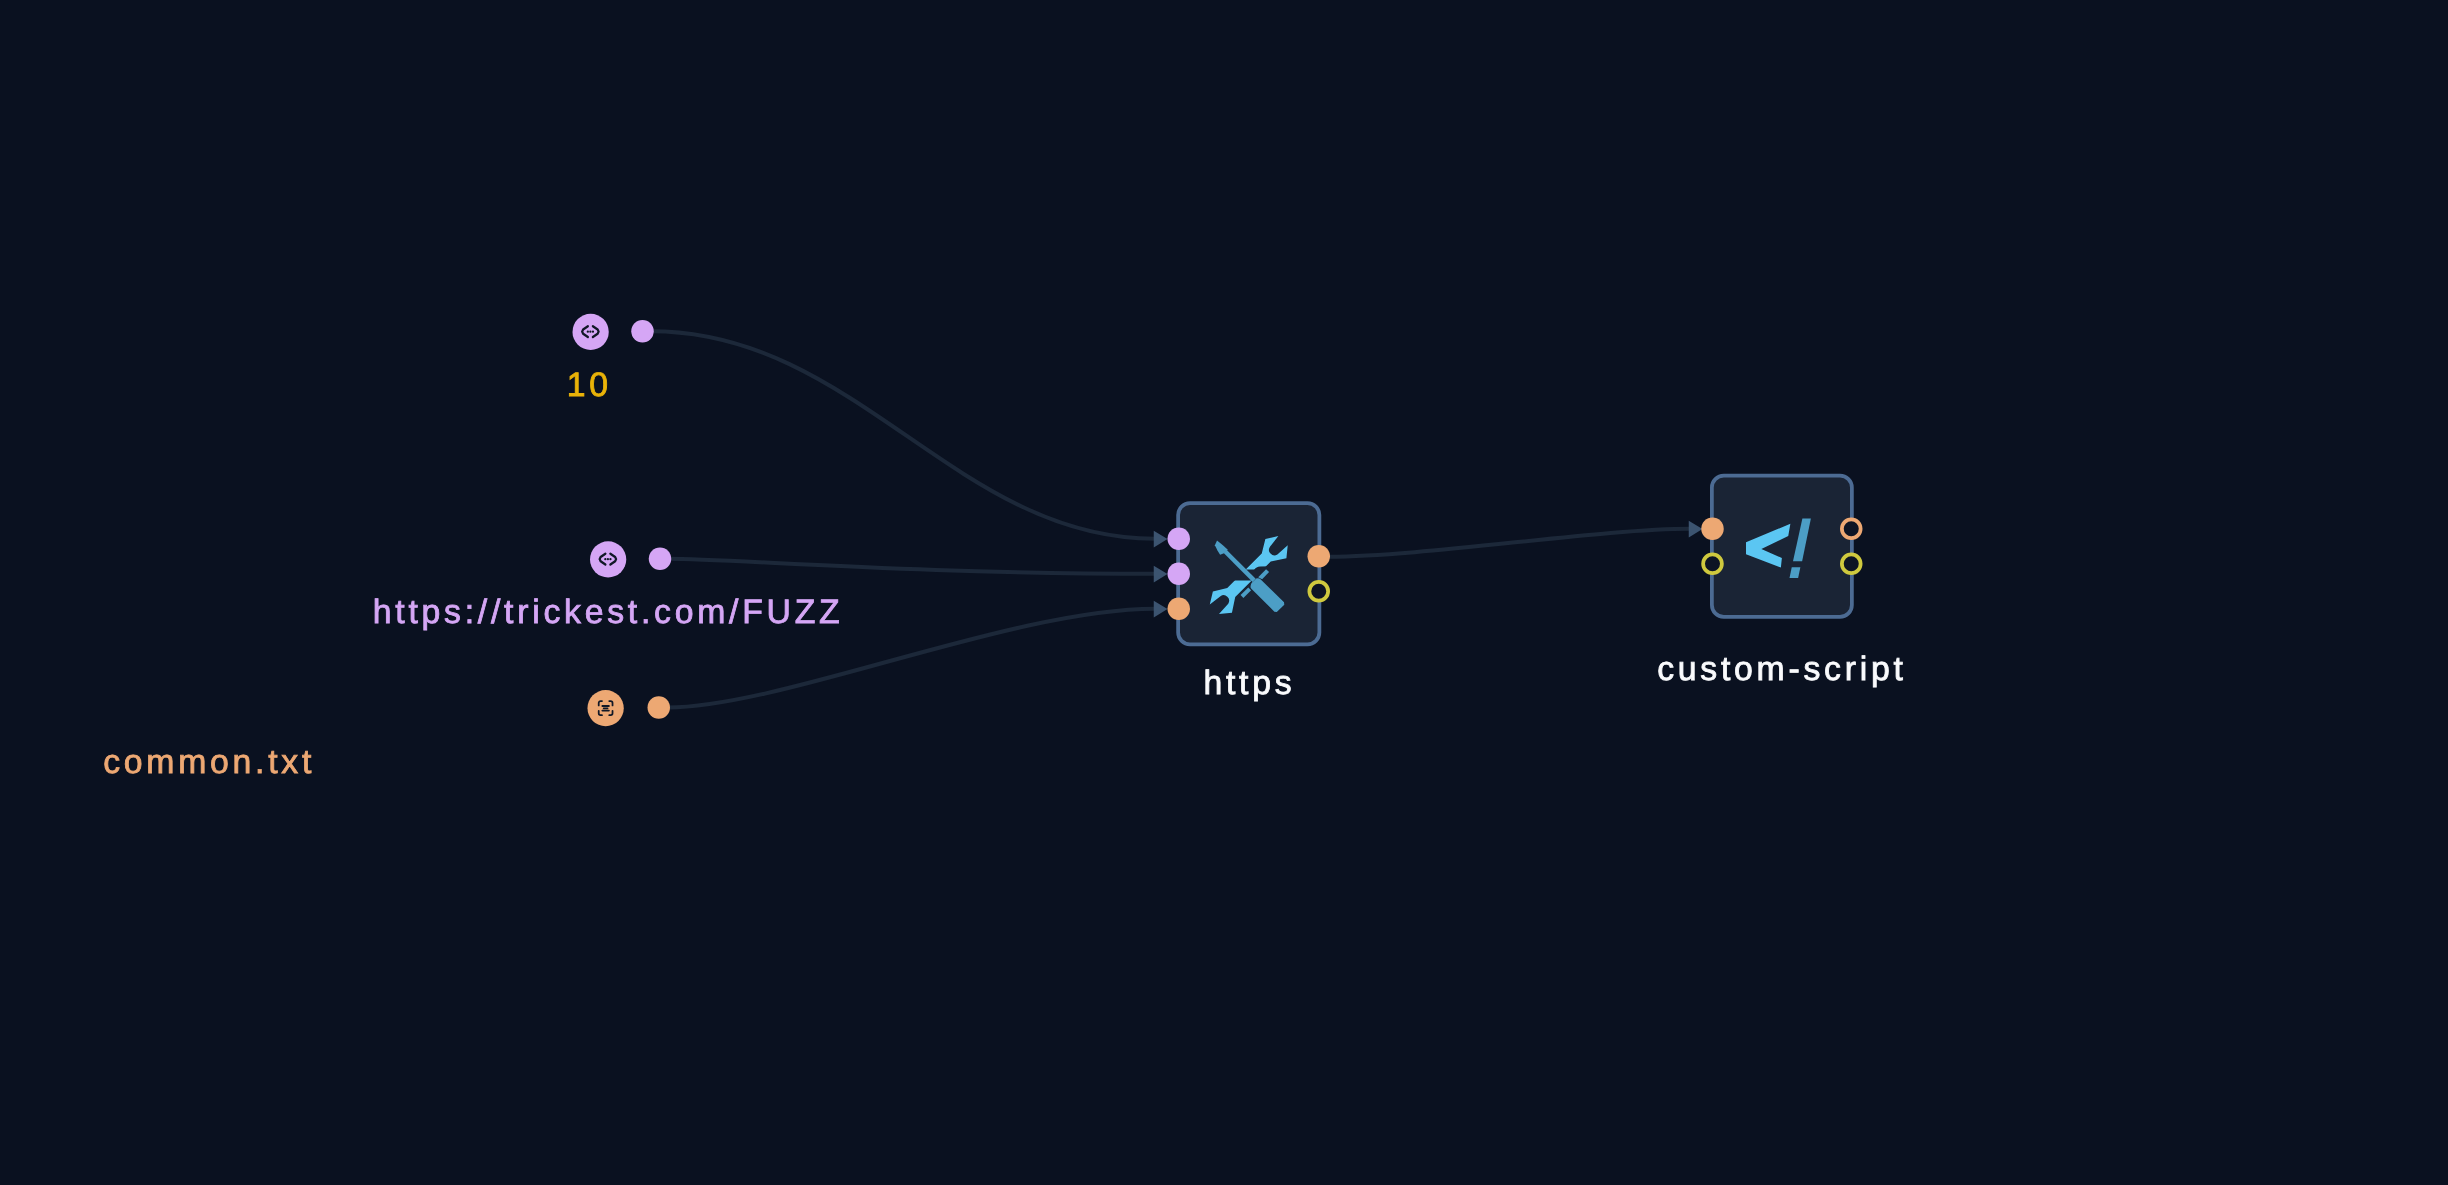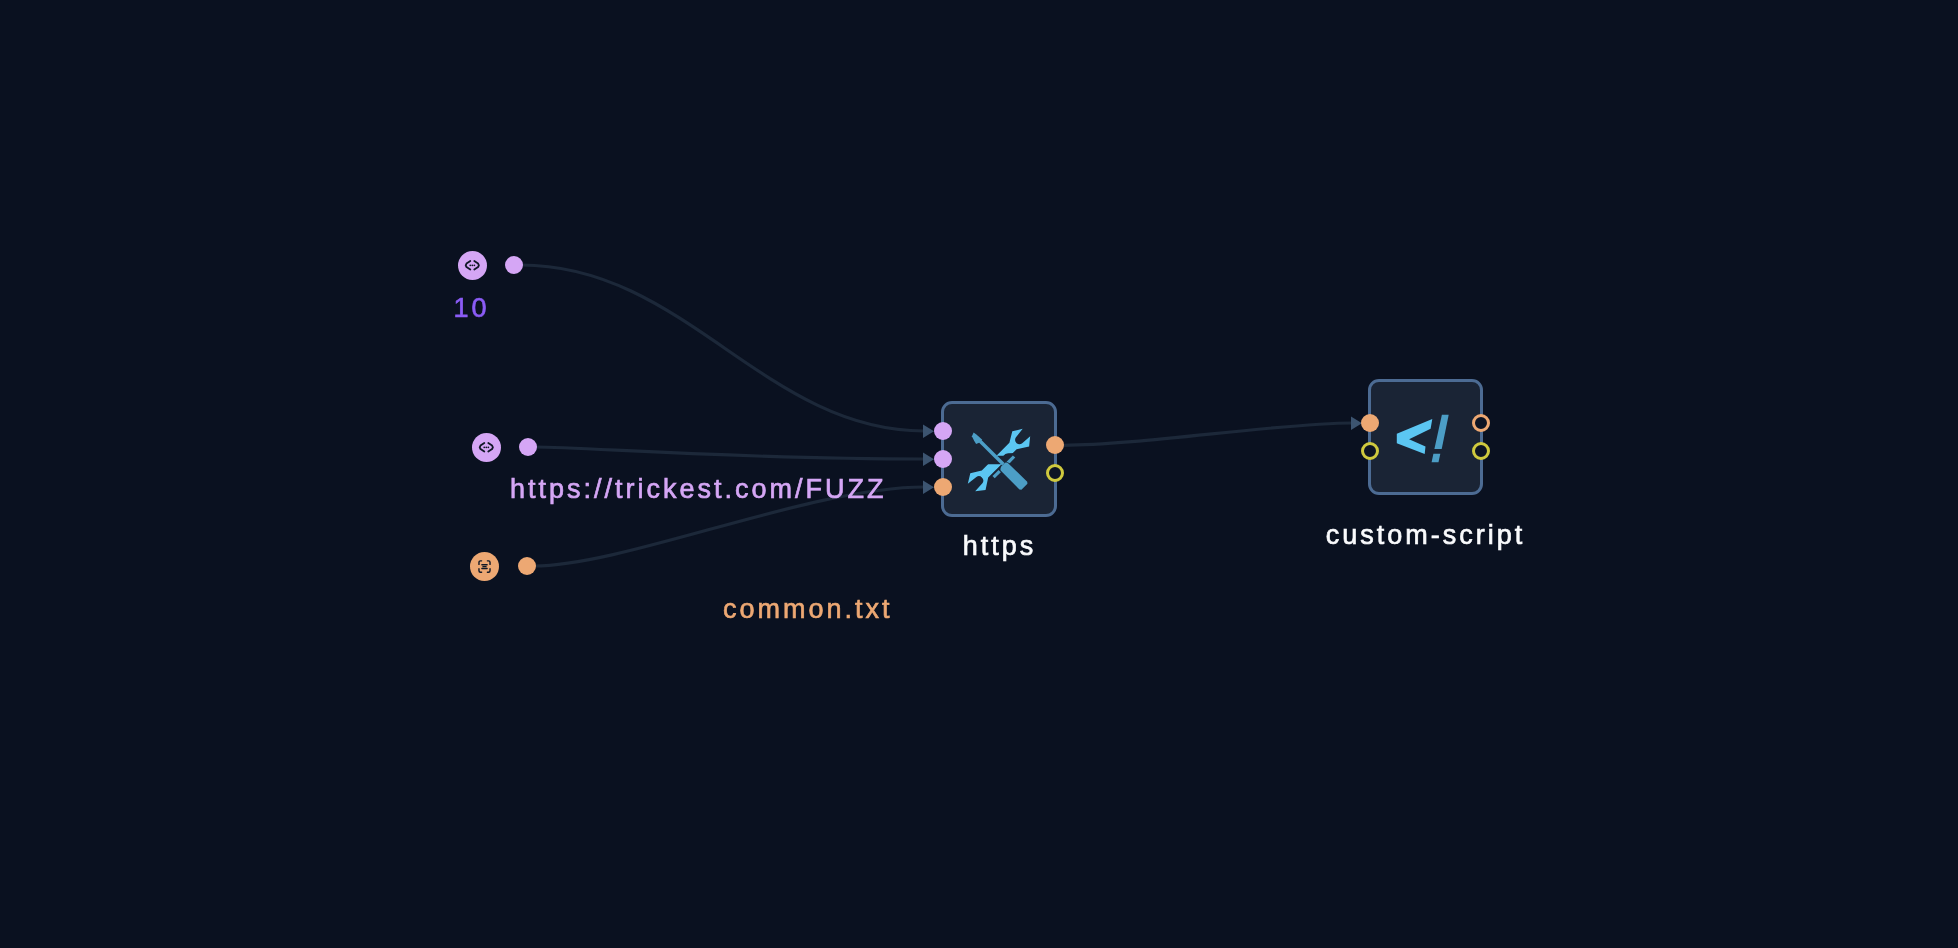--- a/index.html
+++ b/index.html
@@ -68,53 +68,53 @@
             <svg width="24" height="24" viewBox="0 0 24 24" fill="none" stroke="#111827" stroke-width="1.8" stroke-linecap="round" stroke-linejoin="round">
       <path d="M10.3 8.0 L 6.5 10.6 L 5.7 12.3 L 6.5 14.0 L 10.3 16.6"></path>
       <path d="M14.3 8.0 L 18.1 10.6 L 18.9 12.3 L 18.1 14.0 L 14.3 16.6"></path>
       <circle cx="10.25" cy="12.3" r="0.9" fill="#111827" stroke="none"></circle>
       <circle cx="12.3" cy="12.3" r="0.9" fill="#111827" stroke="none"></circle>
       <circle cx="14.35" cy="12.3" r="0.9" fill="#111827" stroke="none"></circle>
     </svg>
           </span>
         </div>
         <div class="in-dot" style="left: 505px; top: 256px; background: rgb(213, 166, 245);"></div>
-        <div class="in-label" style="left: 73px; width: 800px; text-align: center; transform: translateX(-1.5px); top: 295.4px; color: #8b5cf6;">10</div>
+        <div class="in-label" style="left: 73px; width: 800px; text-align: center; transform: translateX(-1.5px); top: 295.4px; color: #eab308;">10</div>
       </div>
       <div class="in-node">
         <div class="in-bubble" style="left: 471.5px; top: 432.5px; background: rgb(213, 166, 245);">
           <span style="display: flex; align-items: center; justify-content: center;">
             <svg width="24" height="24" viewBox="0 0 24 24" fill="none" stroke="#111827" stroke-width="1.8" stroke-linecap="round" stroke-linejoin="round">
       <path d="M10.3 8.0 L 6.5 10.6 L 5.7 12.3 L 6.5 14.0 L 10.3 16.6"></path>
       <path d="M14.3 8.0 L 18.1 10.6 L 18.9 12.3 L 18.1 14.0 L 14.3 16.6"></path>
       <circle cx="10.25" cy="12.3" r="0.9" fill="#111827" stroke="none"></circle>
       <circle cx="12.3" cy="12.3" r="0.9" fill="#111827" stroke="none"></circle>
       <circle cx="14.35" cy="12.3" r="0.9" fill="#111827" stroke="none"></circle>
     </svg>
           </span>
         </div>
         <div class="in-dot" style="left: 519px; top: 438px; background: rgb(213, 166, 245);"></div>
-        <div class="in-label" style="left: 87.5px; width: 800px; text-align: right; transform: translateX(-1.5px); top: 476.4px; color: rgb(213, 166, 245);">https://trickest.com/FUZZ</div>
+        <div class="in-label" style="left: 87.5px; width: 800px; text-align: center; transform: translateX(-1.5px); top: 476.4px; color: rgb(213, 166, 245);">https://trickest.com/FUZZ</div>
       </div>
       <div class="in-node">
         <div class="in-bubble" style="left: 469.5px; top: 551.5px; background: rgb(237, 168, 115);">
           <span style="display: flex; align-items: center; justify-content: center;">
             <svg width="17" height="17" viewBox="0 0 24 24" fill="none" stroke="#111827" stroke-width="2.0" stroke-linecap="round" stroke-linejoin="round">
       <path d="M4.2 9.0V6.1a2.1 2.1 0 0 1 2.1-2.1h1.6"></path>
       <path d="M16.1 4.0h1.6a2.1 2.1 0 0 1 2.1 2.1v2.9"></path>
       <path d="M19.8 15.0v2.9a2.1 2.1 0 0 1-2.1 2.1h-1.6"></path>
       <path d="M7.9 20.0H6.3a2.1 2.1 0 0 1-2.1-2.1v-2.9"></path>
       <path d="M8.3 9.6h7.4"></path>
               <path d="M9.8 12.2h4.4"></path>
               <path d="M8.3 14.8h7.4"></path>
     </svg>
           </span>
         </div>
         <div class="in-dot" style="left: 518px; top: 557px; background: rgb(237, 168, 115);"></div>
-        <div class="in-label" style="left: 94px; width: 800px; text-align: right; transform: translateX(-1.5px); top: 595.6px; color: rgb(237, 168, 115);">common.txt</div>
+        <div class="in-label" style="left: 84px; width: 800px; text-align: left; transform: translateX(-1.5px); top: 595.6px; color: rgb(237, 168, 115);">common.txt</div>
       </div>
       <div class="tool-node">
         <div class="tool-box" style="left: 940.8px; top: 400.7px; width: 110.3px; height: 110.6px;"></div>
         <div class="tool-icon" style="left: 957.7px; top: 418.7px; width: 82px; height: 82px;"><svg width="82" height="82" viewBox="-41 -41 82 82" fill="none">
       <defs>
         <path id="wrenchP" d="M -19.5 -4.8 L 19.5 -4.8 L 29.7 -10.9 L 38.8 -5.3 L 28.0 -4.0
           A 4.4 4.4 0 0 0 27.8 4.6 L 38.9 5.2 L 30.8 11.8 L 20.1 4.8
           L -20.1 4.8 L -30.8 11.8 L -38.9 5.2 L -27.8 4.6
           A 4.4 4.4 0 0 0 -28.0 -4.0 L -38.8 -5.3 L -29.7 -10.9 Z"></path>
         <g id="driverP">

